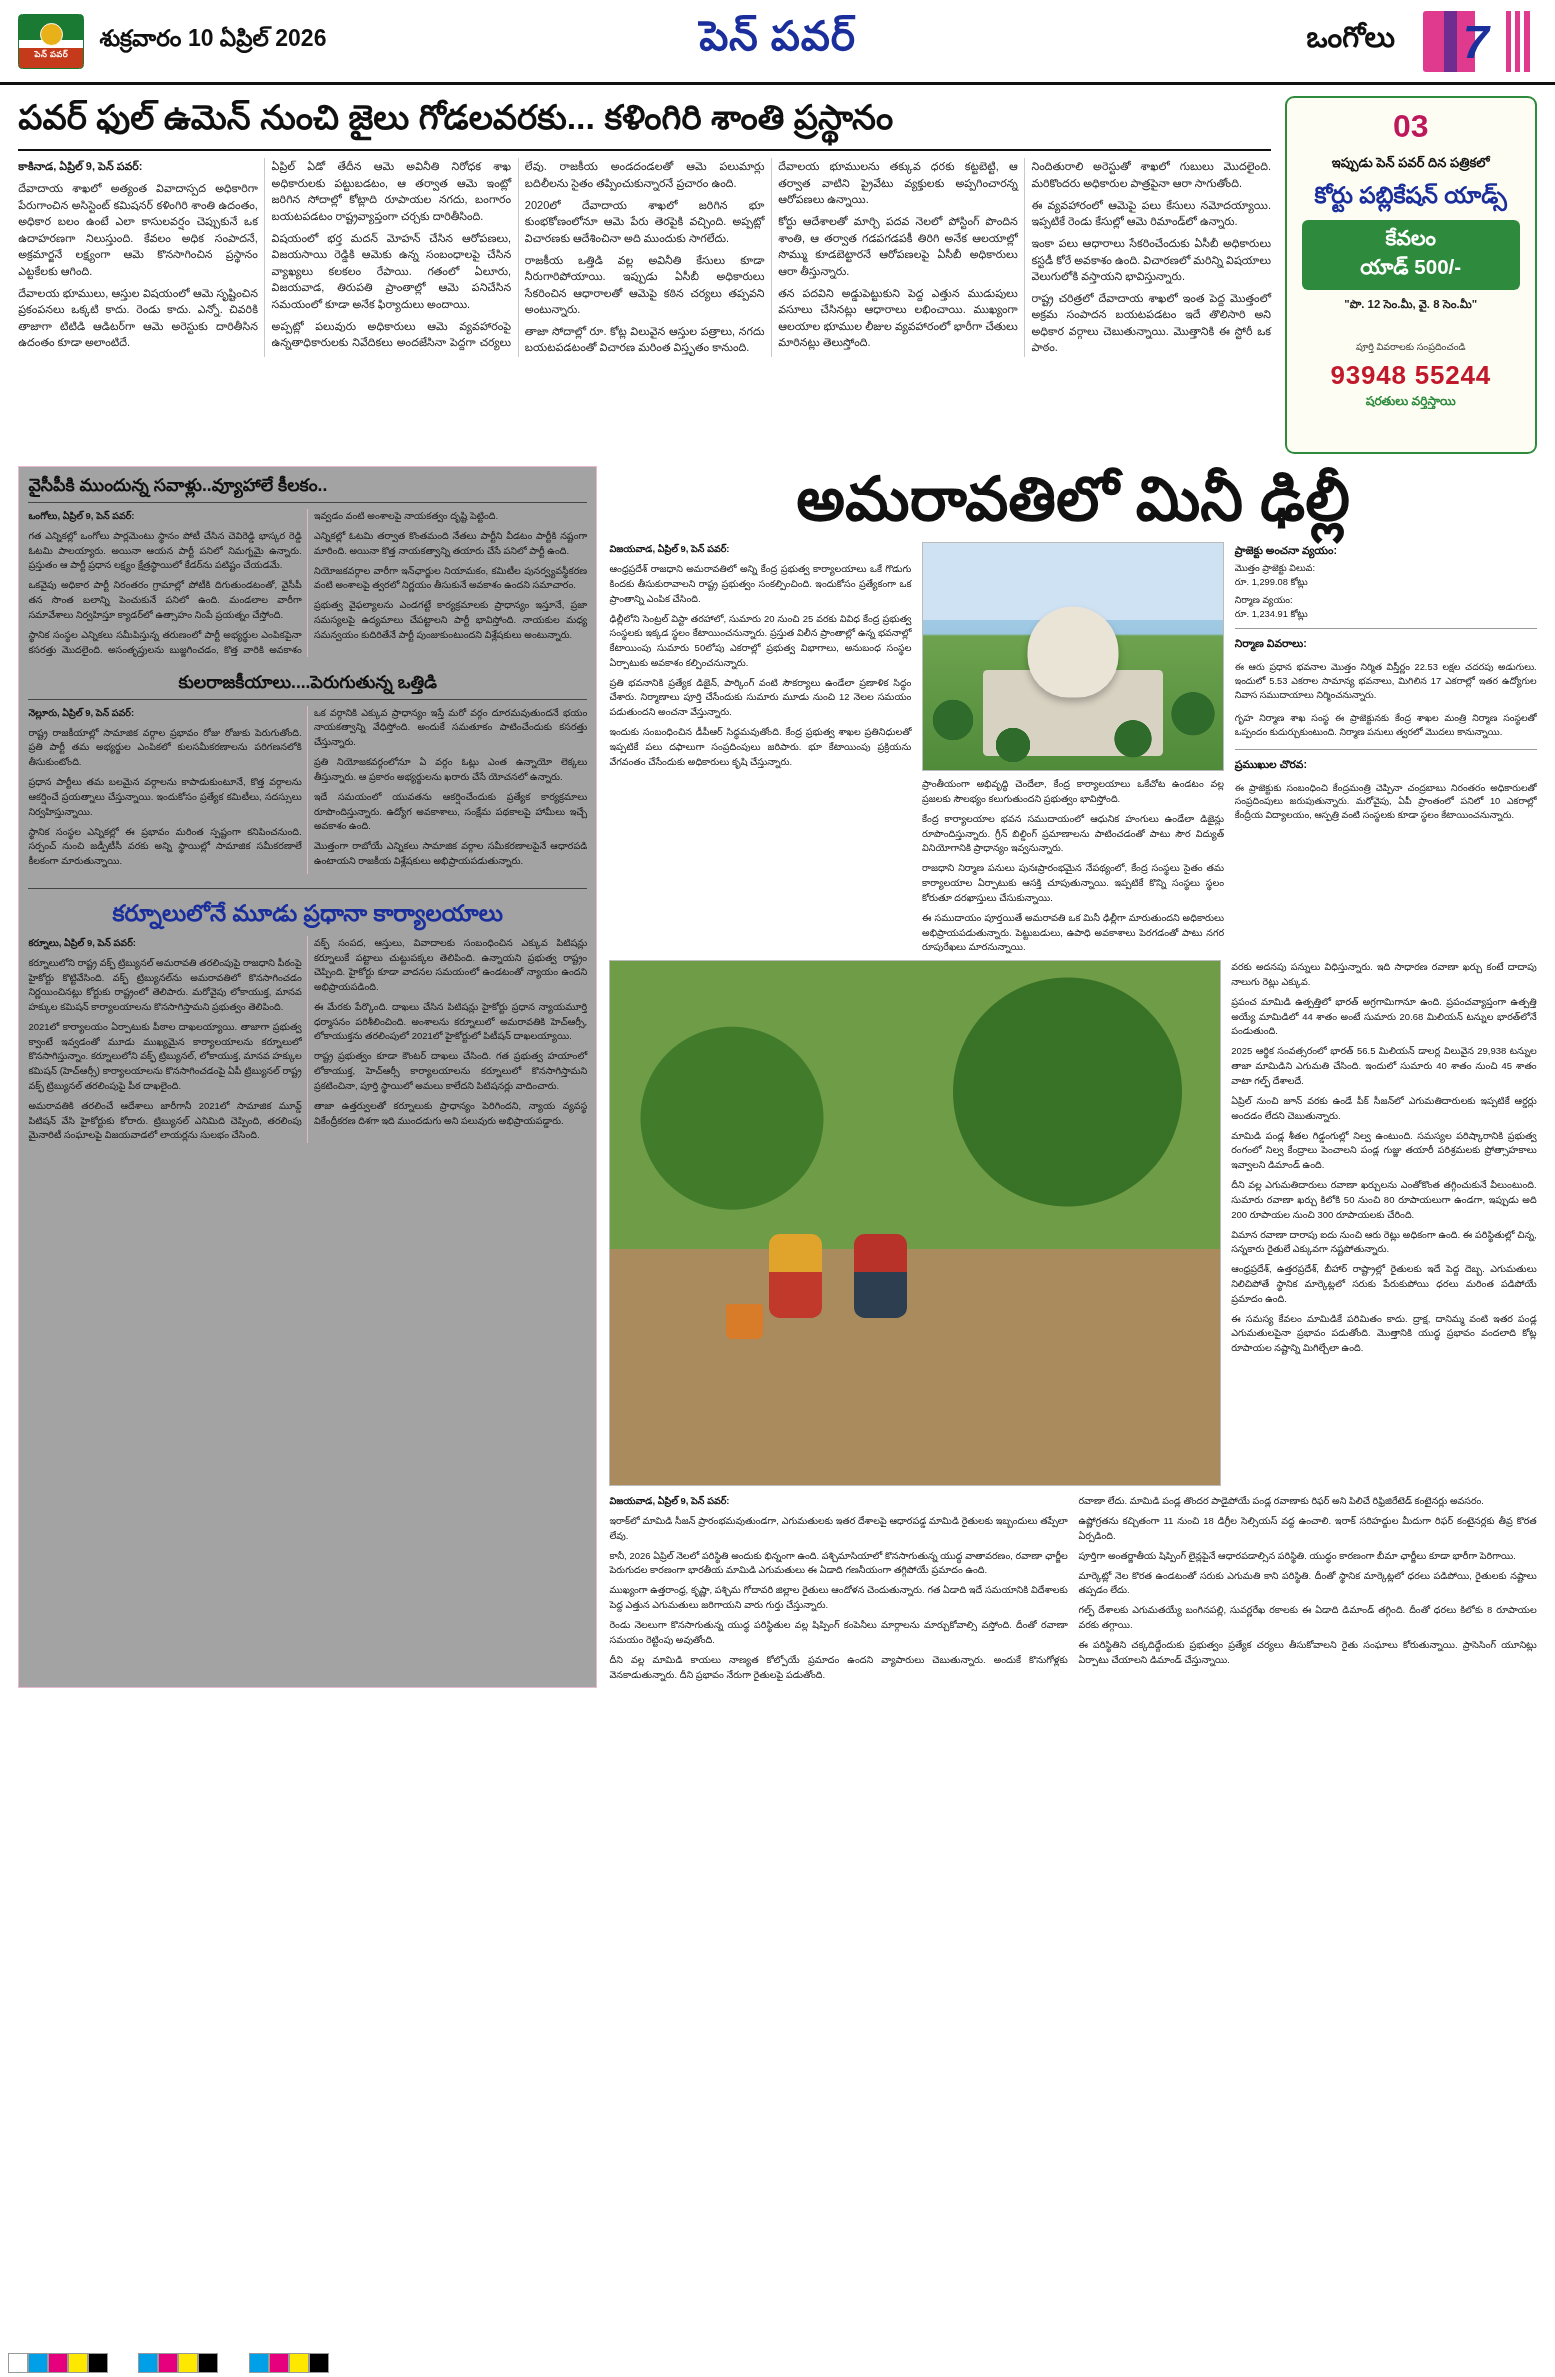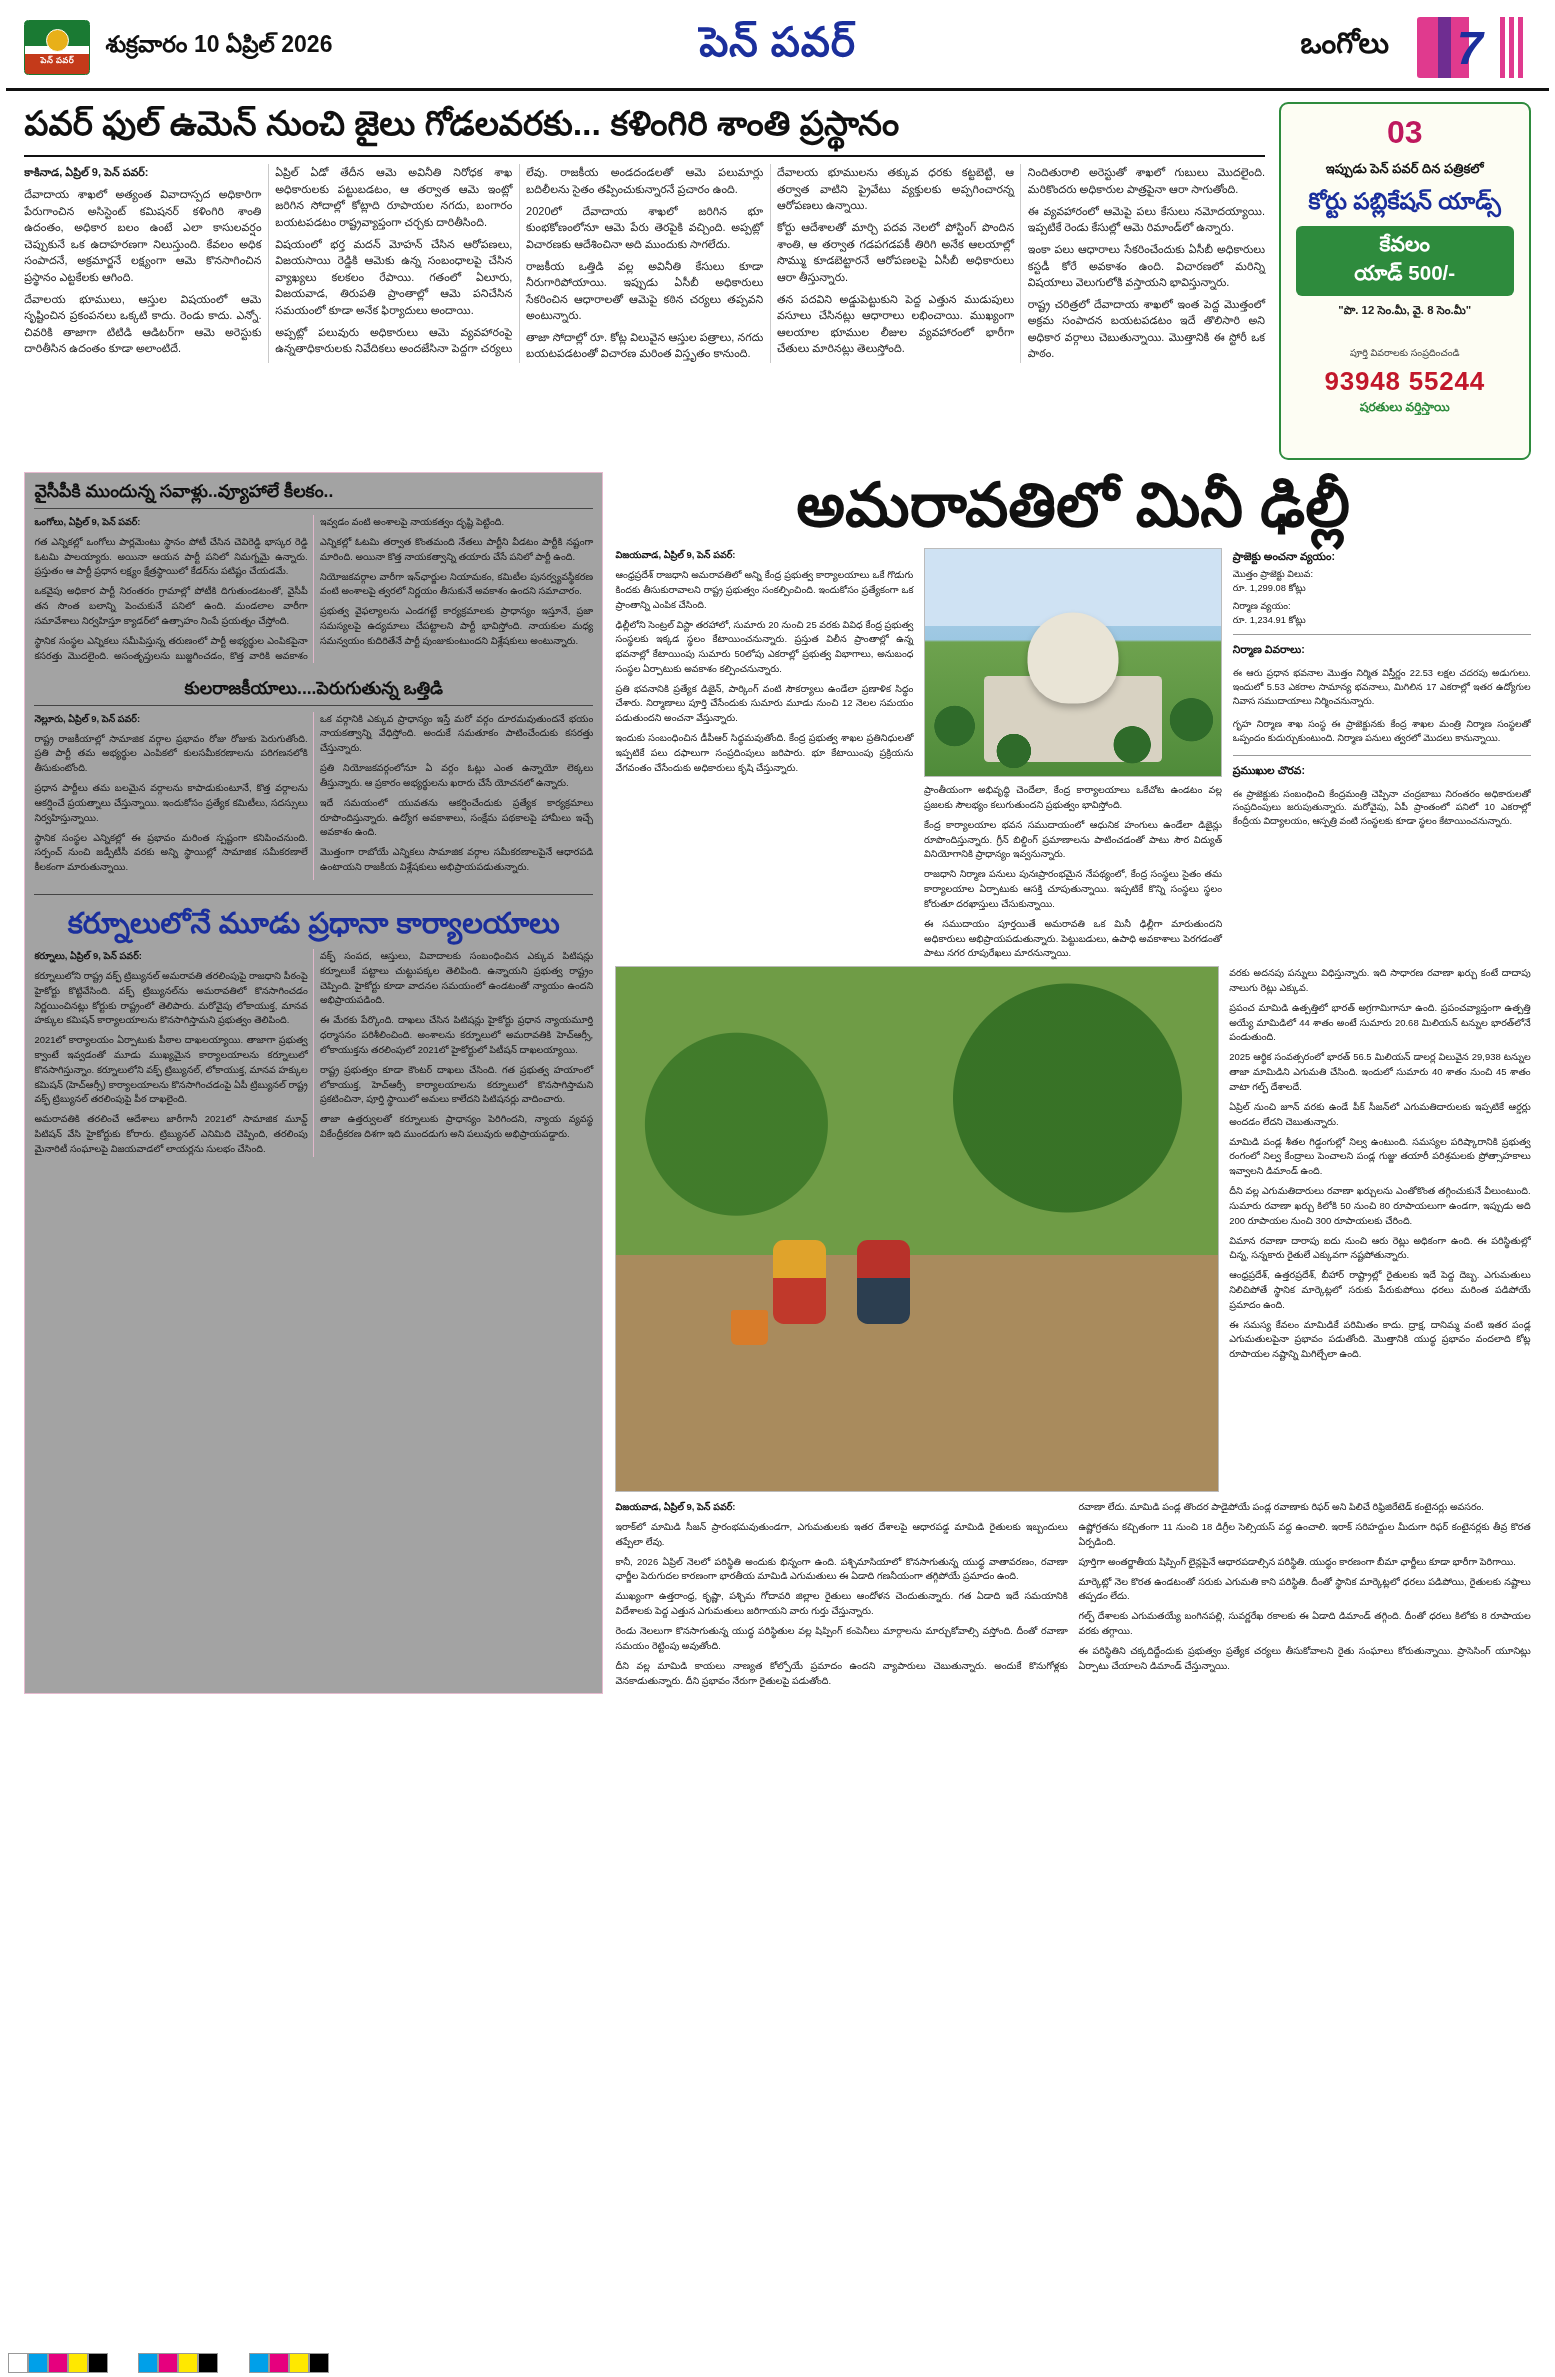--- a/index.html
+++ b/index.html
@@ -9,21 +9,21 @@
     height: 2377px;
     background: #ffffff;
     font-family: "Liberation Sans", sans-serif;
     color: #111;
     position: relative;
   }
   .page {
     position: relative;
     width: 1555px;
     height: 2377px;
-    padding: 6px;
+    padding: 0;
   }
 
   
   .masthead {
     position: relative;
     height: 85px;
     border-bottom: 3px solid #111;
     display: flex;
     align-items: center;
     padding: 0 18.3px;
@@ -170,21 +170,21 @@
     font-size: 9.5px;
     line-height: 1.55;
     text-align: justify;
     column-count: 2;
     column-gap: 12.2px;
     column-rule: 0.8px solid #e1b7cb;
   }
   .left-body p { margin: 0 0 5.3px 0; }
 
   .kar-head {
-    font-size: 29px;
+    font-size: 23px;
     font-weight: bold;
     color: #1b2f9c;
     text-align: center;
     line-height: 1.25;
     margin: 13.7px 0 7.6px 0;
     border-top: 1.5px solid #444;
     padding-top: 10.7px;
   }
 
   

